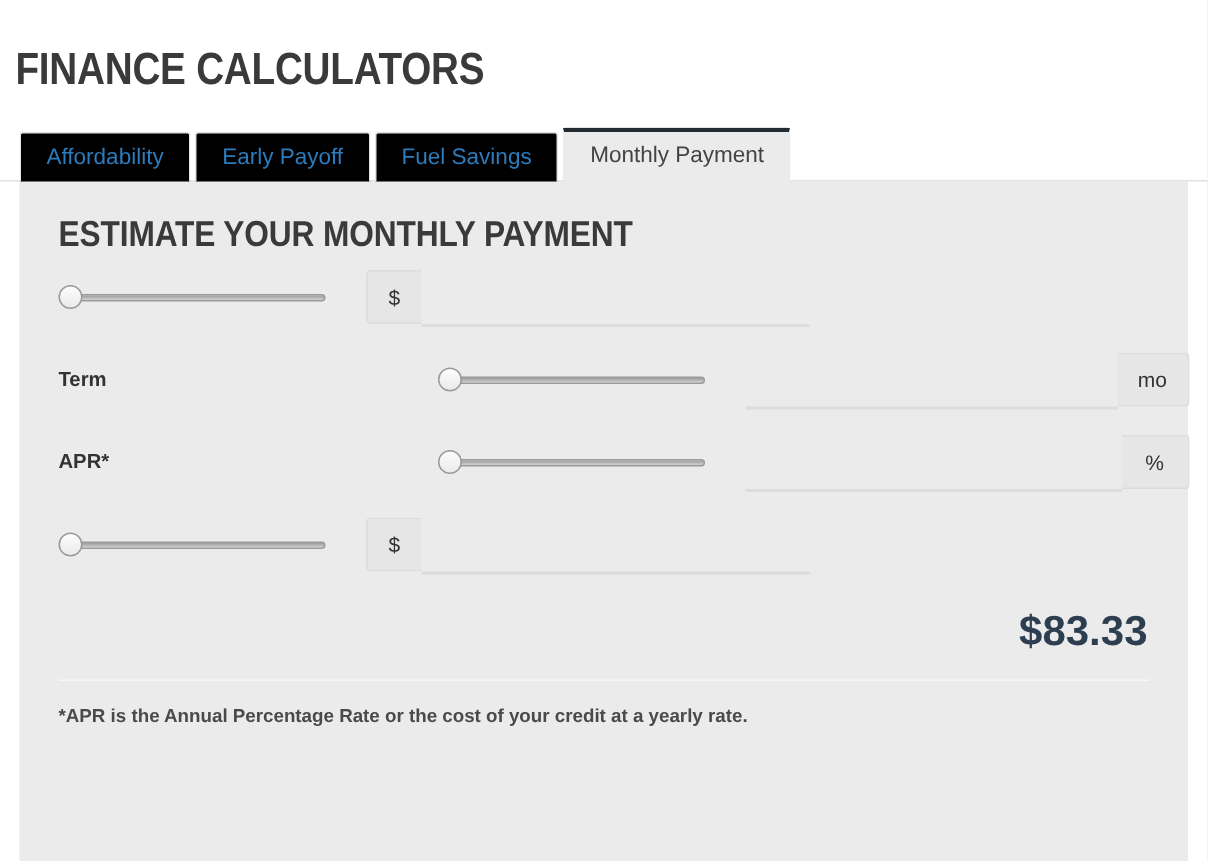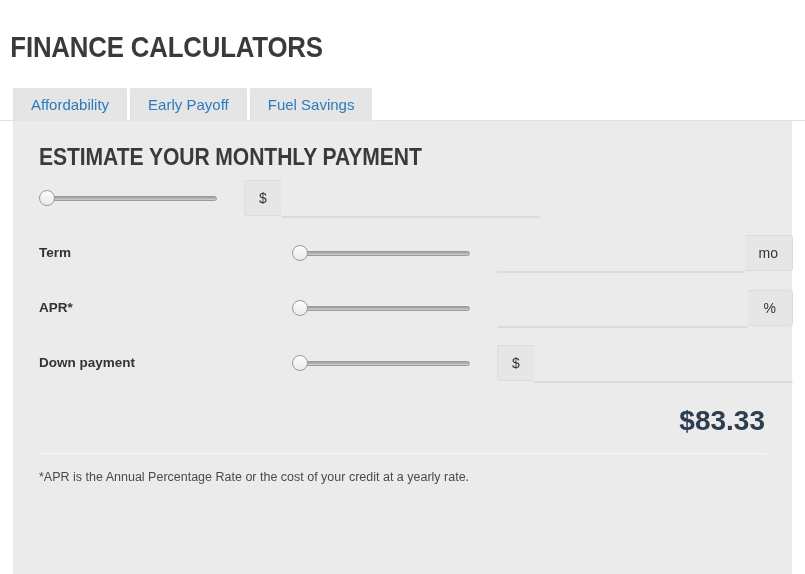--- a/index.html
+++ b/index.html
@@ -54,21 +54,21 @@
     position: relative;
     z-index: 2;
   }
   .tab {
     box-sizing: border-box;
     height: 33px;
     line-height: 31px;
     padding: 0 17px;
     font-size: 15px;
     color: #2c7bbc;
-    background: #e5e5e5;
+    background: #000000;
     border: 1px solid #e2e2e2;
     border-bottom: none;
     margin-right: 3px;
     border-radius: 2px 2px 0 0;
     white-space: nowrap;
     cursor: pointer;
   }
   .tab.active {
     color: #434343;
     background: #ebebeb;
@@ -222,32 +222,34 @@
 
   .divider {
     border: 0;
     border-top: 1px solid #f7f7f7;
     margin: 17px 0 14px 0;
   }
   .footnote {
     font-size: 12.5px;
     color: #4a4a4a;
     line-height: 18px;
+    font-weight: bold;
   }
 </style>
 </head>
 <body>
 
 <h1 class="page-title">FINANCE CALCULATORS</h1>
 
 <div class="tabstrip">
   <div class="tabs">
     <div class="tab">Affordability</div>
     <div class="tab">Early Payoff</div>
     <div class="tab">Fuel Savings</div>
+    <div class="tab active">Monthly Payment</div>
   </div>
 </div>
 
 <div class="panel">
 
   <div class="panel-heading">ESTIMATE YOUR MONTHLY PAYMENT</div>
 
   <div class="row">
     <div class="slider">
       <div class="slider-track"></div>
@@ -277,21 +279,20 @@
       <div class="slider-track"></div>
       <div class="slider-handle"></div>
     </div>
     <div class="input-group">
       <input class="text-input rounded-left" type="text" value="0" style="">
       <span class="addon addon-right addon-narrow">%</span>
     </div>
   </div>
 
   <div class="row">
-    <div class="row-label">Down payment</div>
     <div class="slider">
       <div class="slider-track"></div>
       <div class="slider-handle"></div>
     </div>
     <div class="input-group">
       <span class="addon addon-left">$</span>
       <input class="text-input rounded-right" type="text" value="0" style="">
     </div>
   </div>
 

